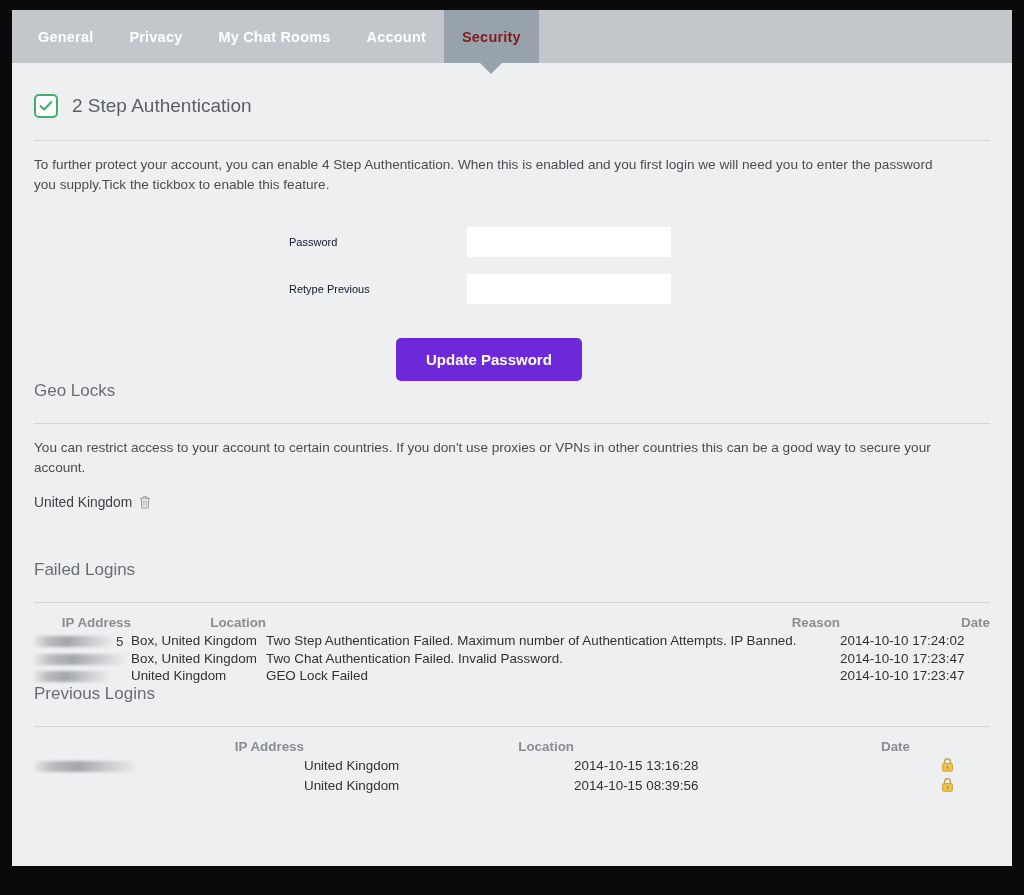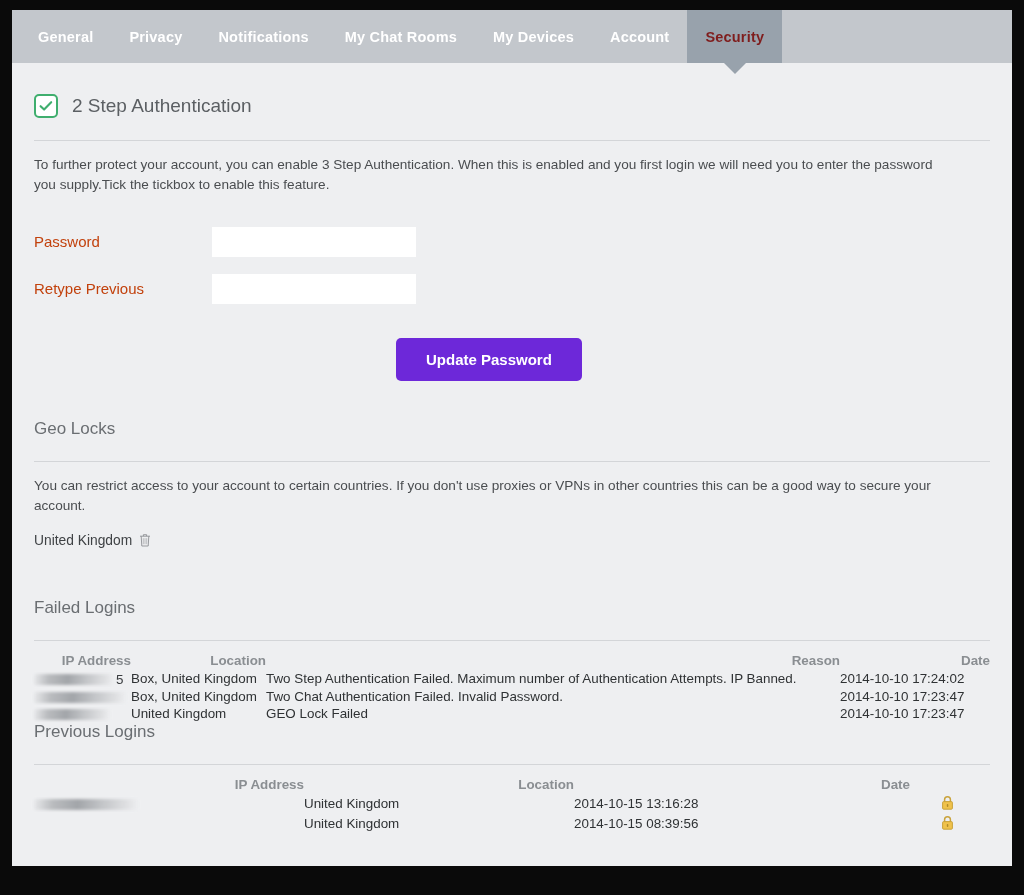--- a/index.html
+++ b/index.html
@@ -114,22 +114,23 @@
 
   
   .form-area { margin-top: 24px; }
   .form-row {
     display: flex;
     align-items: center;
     height: 47px;
   }
   .form-label {
     width: 178px;
-    font-size: 15px;
-    color: #c2410c;
+    margin-left: 255px;
+    font-size: 11px;
+    color: #0f172a;
   }
   .form-input {
     width: 204px;
     height: 30px;
     background: #ffffff;
     border: none;
     outline: none;
     font-size: 13px;
     padding: 0 7px;
     font-family: "Liberation Sans", sans-serif;
@@ -151,21 +152,21 @@
     padding: 13px 30px;
     cursor: pointer;
   }
 
   
   .section-title {
     font-size: 17px;
     color: #6a6e72;
     font-weight: normal;
   }
-  .sec-geo { margin-top: 38px; }
+  .sec-geo { }
   .sec-failed { margin-top: 50px; }
   .sec-prev { }
 
   .geo-item {
     font-size: 13.8px;
     color: #3f4245;
     margin-top: 17px;
     display: flex;
     align-items: center;
     gap: 7px;
@@ -217,27 +218,21 @@
   <div id="page">
 
     <div id="tabbar">
       <div class="tab">
         <span>General</span>
       </div>
       <div class="tab">
         <span>Privacy</span>
       </div>
       <div class="tab">
-        <span>Notifications</span>
-      </div>
-      <div class="tab">
         <span>My Chat Rooms</span>
-      </div>
-      <div class="tab">
-        <span>My Devices</span>
       </div>
       <div class="tab">
         <span>Account</span>
       </div>
       <div class="tab active">
         <span>Security</span>
         <span class="tab-arrow"></span>
       </div>
     </div>
 
@@ -247,21 +242,21 @@
         <div class="checkbox">
           <svg width="16" height="16" viewBox="0 0 16 16">
             <path d="M2.6 8.2 L6.1 11.6 L13.2 4.2" fill="none" stroke="#3fae6e" stroke-width="2.1" stroke-linecap="round" stroke-linejoin="round"></path>
           </svg>
         </div>
         <div class="section-title-lg">2 Step Authentication</div>
       </div>
 
       <div class="rule"></div>
 
-      <p class="para">To further protect your account, you can enable 3 Step Authentication. When this is enabled and you first login we will need you to enter the password you supply.Tick the tickbox to enable this feature.</p>
+      <p class="para">To further protect your account, you can enable 4 Step Authentication. When this is enabled and you first login we will need you to enter the password you supply.Tick the tickbox to enable this feature.</p>
 
       <div class="form-area">
         <div class="form-row">
           <label class="form-label">Password</label>
           <input class="form-input" type="password" placeholder="" style="">
         </div>
         <div class="form-row">
           <label class="form-label">Retype Previous</label>
           <input class="form-input" type="password" placeholder="" style="">
         </div>

